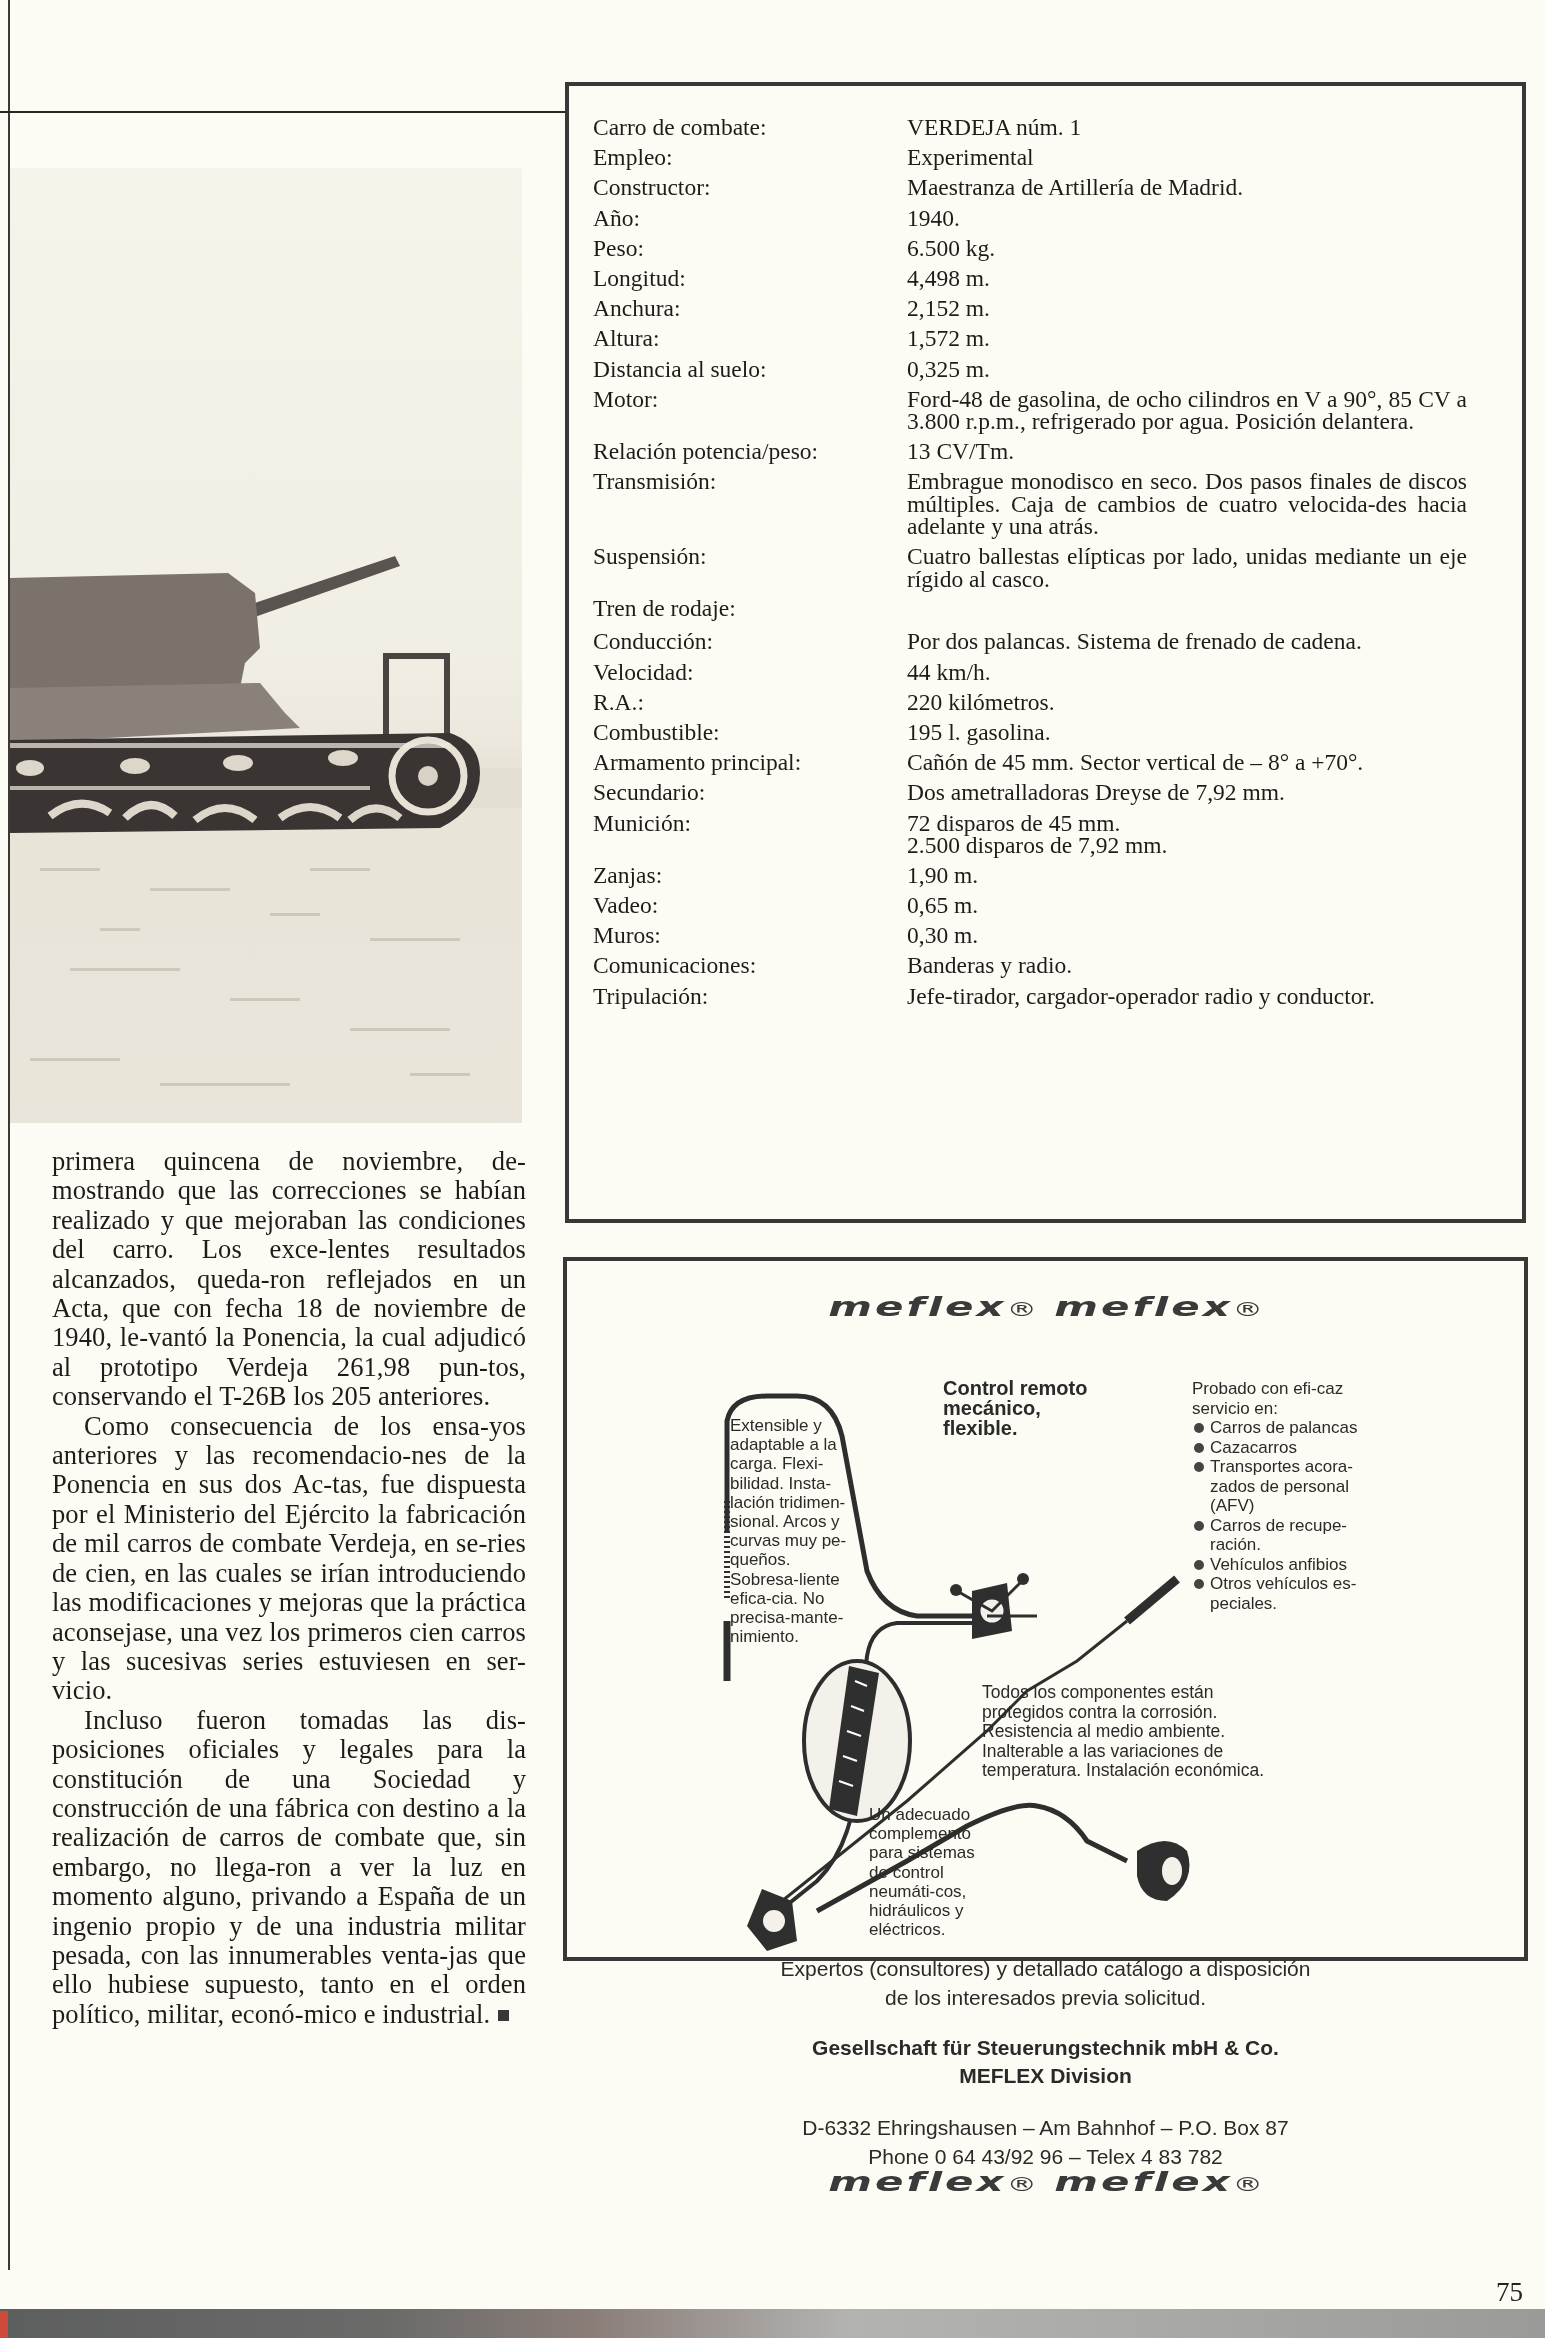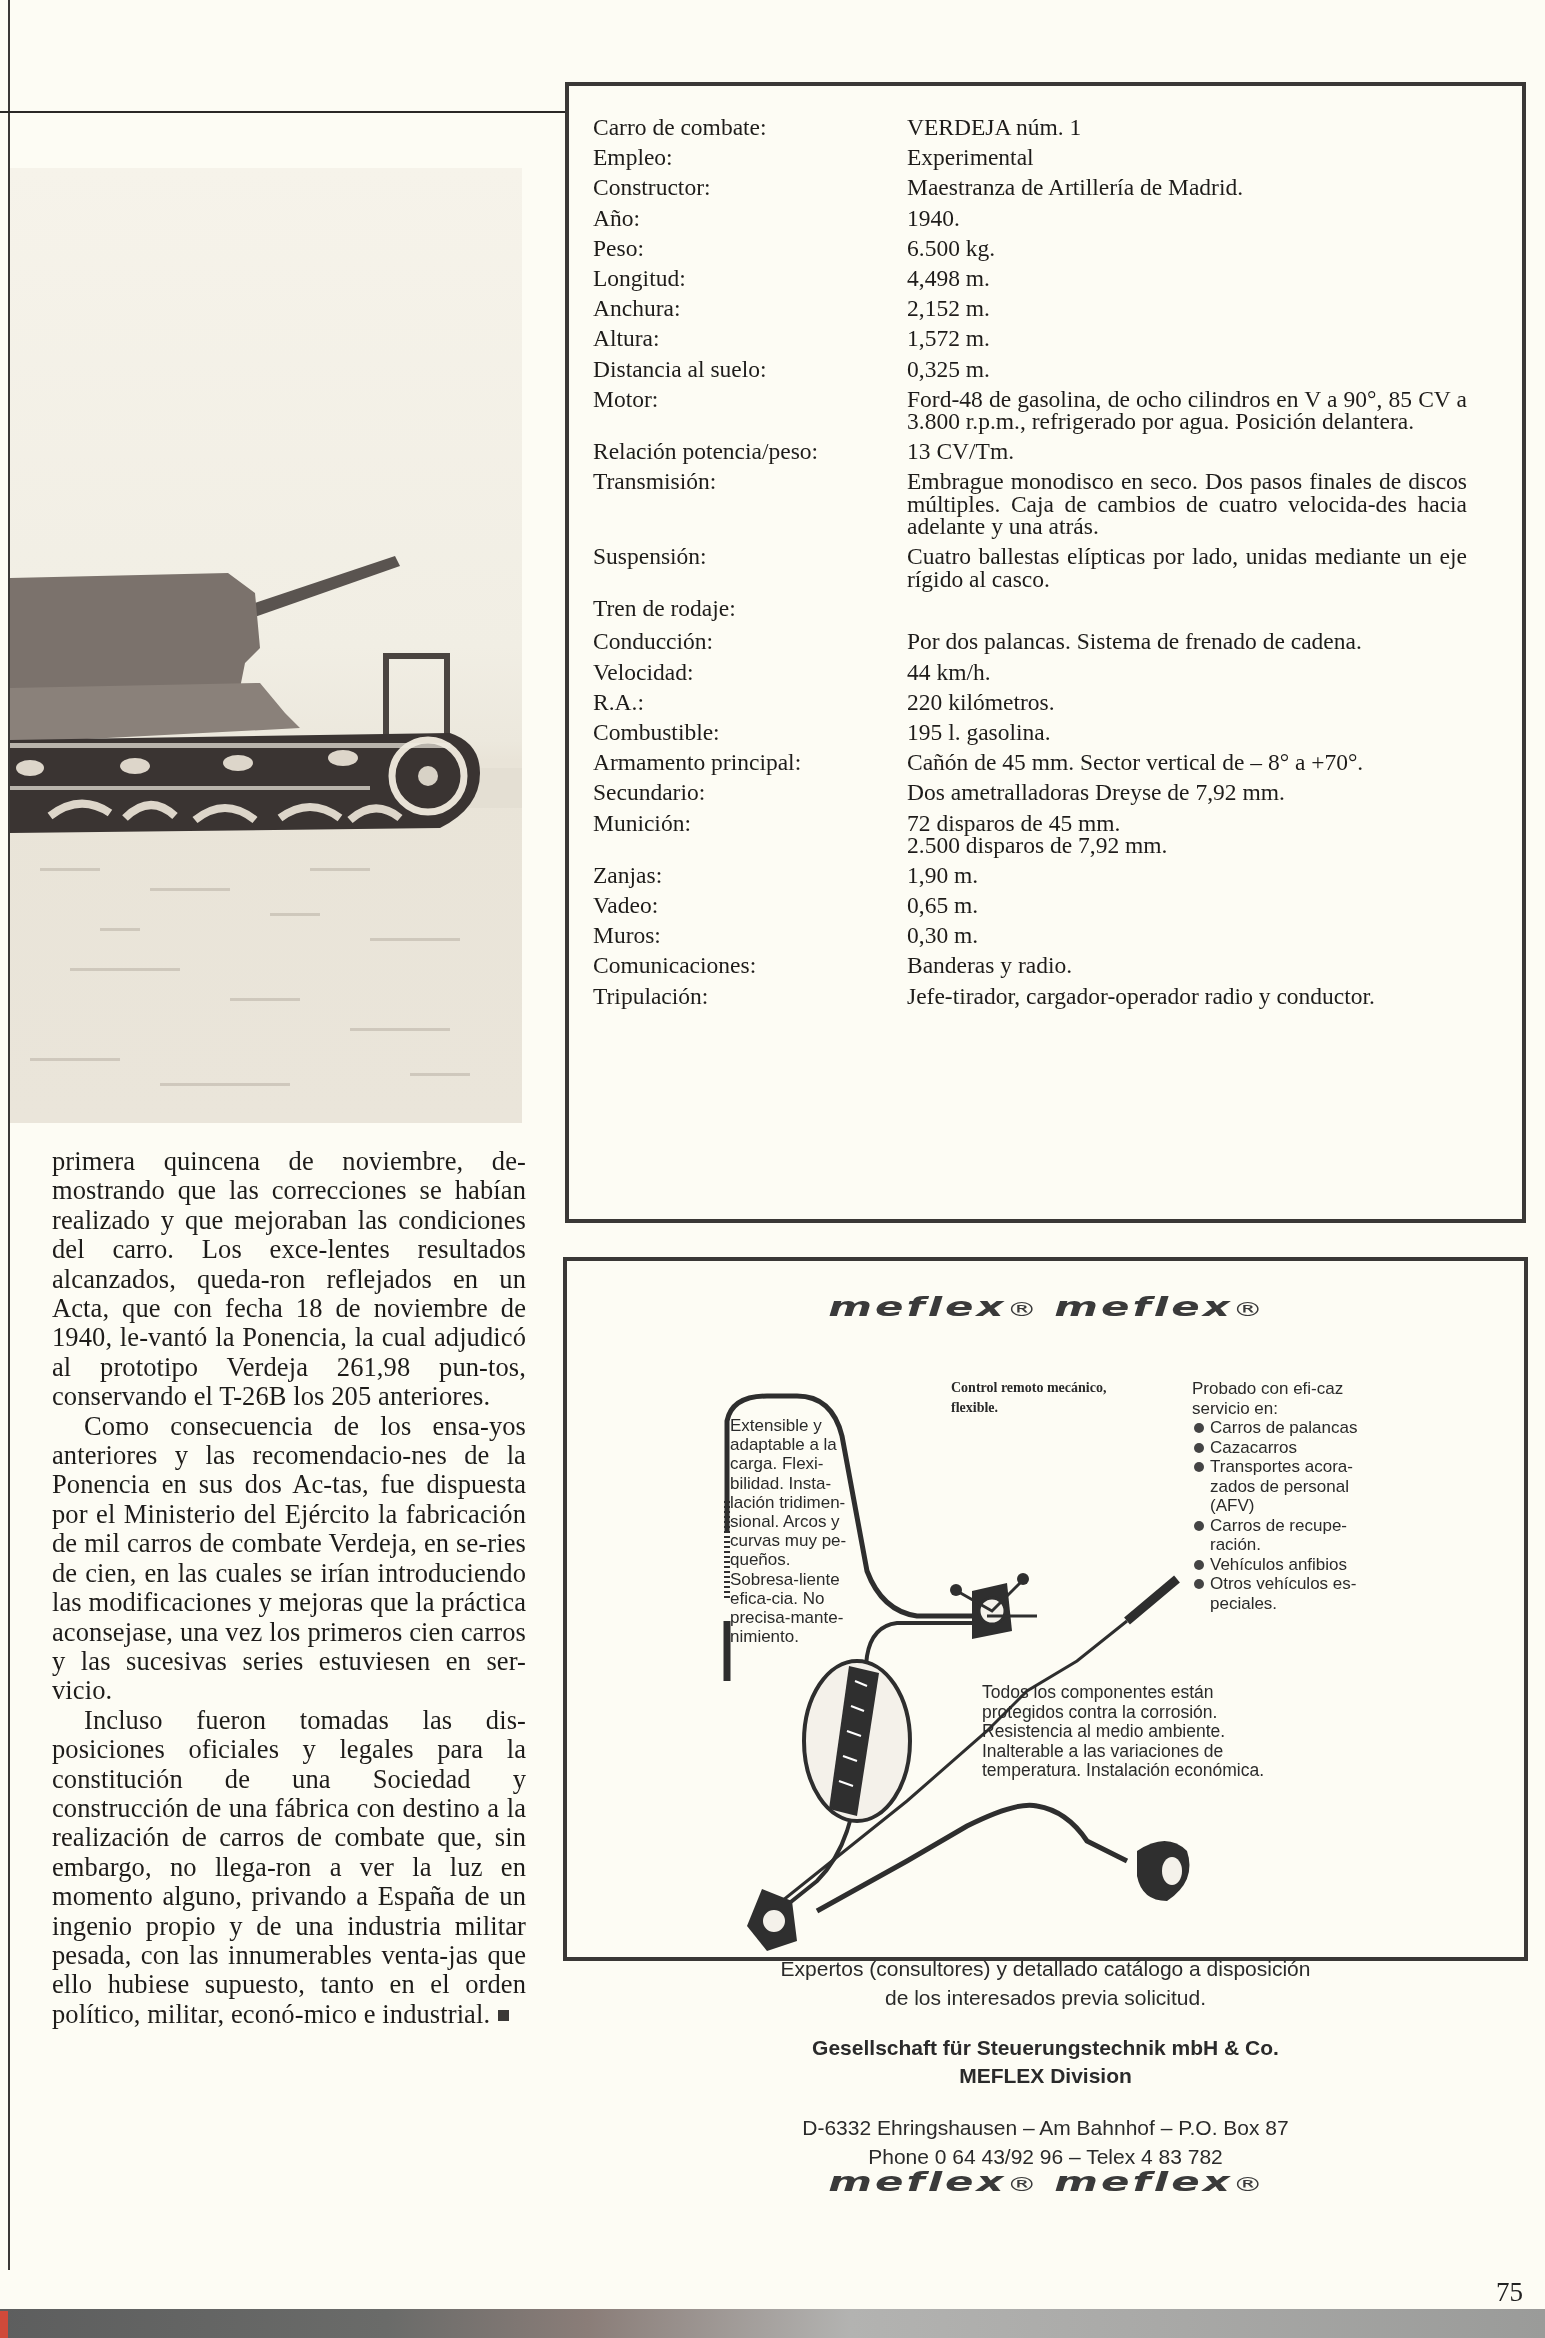--- a/index.html
+++ b/index.html
@@ -74,21 +74,21 @@
   }
   .brand-row .reg { font-style: normal; font-weight: normal; font-size: 30px; letter-spacing: 0; }
   .brand-top { top: 22px; }
   .brand-bottom { top: 897px; }
 
   .ad-text { position: absolute; color: #2a2a2a; }
   .ad-left {
     left: 163px; top: 155px; font-size: 17px; line-height: 19.2px; width: 120px;
   }
   .ad-center-bold {
-    left: 384px; top: 117px; font-weight: bold; font-size: 14px; line-height: 20px; width: 160px; font-family: Liberation Serif, serif;
+    left: 376px; top: 117px; font-weight: bold; font-size: 20px; line-height: 20px; width: 160px;
   }
   .ad-right {
     left: 625px; top: 118px; font-size: 17px; line-height: 19.5px; width: 200px;
   }
   .ad-right ul { list-style: none; }
   .ad-right li { position: relative; padding-left: 18px; }
   .ad-right li::before {
     content: ""; position: absolute; left: 2px; top: 5px; width: 10px; height: 10px;
     border-radius: 50%; background: #444;
   }
@@ -362,20 +362,21 @@
     <ul>
       <li>Carros de palancas</li>
       <li>Cazacarros</li>
       <li>Transportes acora-zados de personal (AFV)</li>
       <li>Carros de recupe-ración.</li>
       <li>Vehículos anfibios</li>
       <li>Otros vehículos es-peciales.</li>
     </ul>
   </div>
   <div class="ad-text ad-protect">Todos los componentes están protegidos contra la corrosión. Resistencia al medio ambiente. Inalterable a las variaciones de temperatura. Instalación económica.</div>
+  <div class="ad-text ad-complement">Un adecuado complemento para sistemas de control neumáti-cos, hidráulicos y eléctricos.</div>
 
   <div class="ad-text ad-experts">
     <div>Expertos (consultores) y detallado catálogo a disposición</div>
     <div>de los interesados previa solicitud.</div>
   </div>
   <div class="ad-text ad-company">
     <div>Gesellschaft für Steuerungstechnik mbH &amp; Co.</div>
     <div>MEFLEX Division</div>
   </div>
   <div class="ad-text ad-address">

